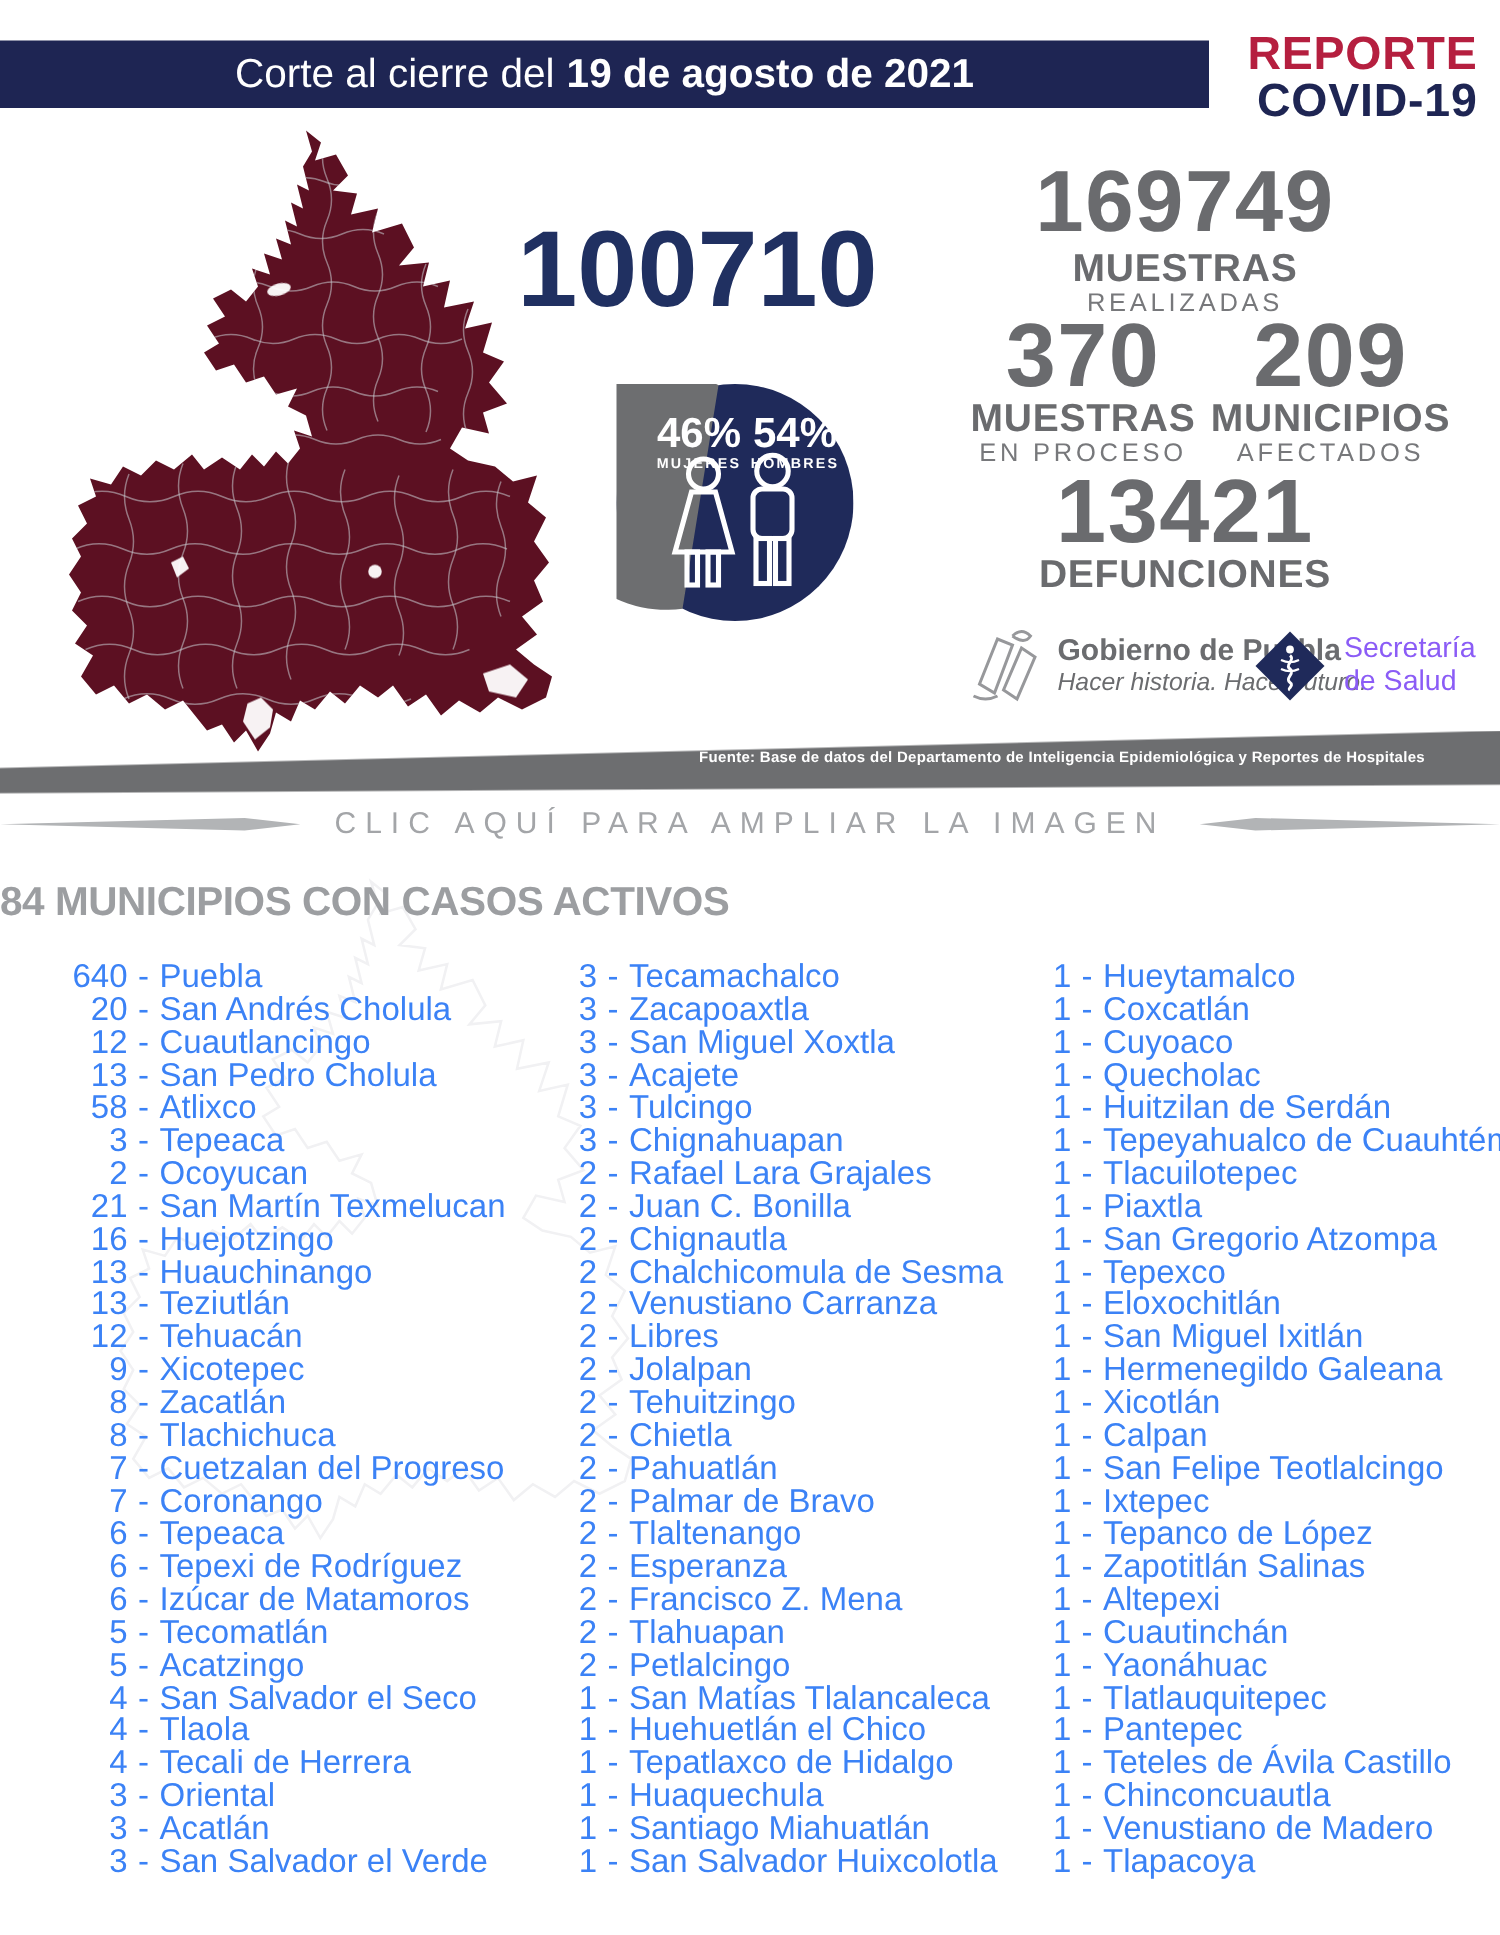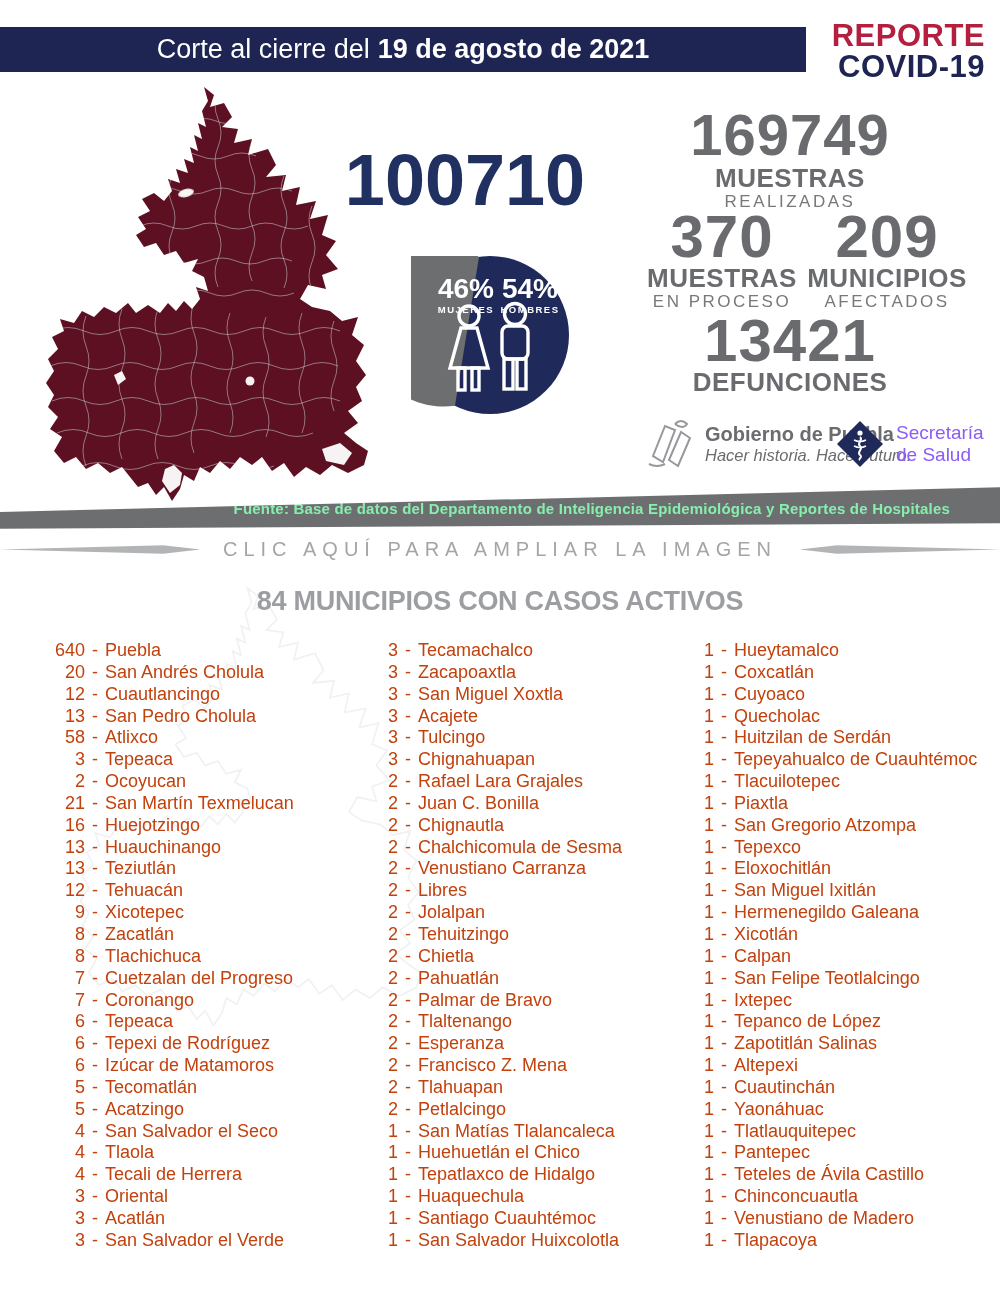--- a/index.html
+++ b/index.html
@@ -38,30 +38,30 @@
   
   .logo-puebla{position:absolute;left:645px;top:416px;display:flex;align-items:center;z-index:3;}
   .logo-puebla-text{margin-left:8px;color:#6b6c6f;}
   .logo-puebla-title{font-size:20px;font-weight:bold;line-height:22px;}
   .logo-puebla-sub{font-size:16.5px;font-style:italic;line-height:20px;}
   .logo-salud{position:absolute;left:836px;top:420px;display:flex;align-items:center;z-index:3;}
   .logo-salud-text{margin-left:12px;color:#8b5cf6;font-size:19px;line-height:22px;}
   
   .band{position:absolute;left:0;top:468px;width:1000px;height:62px;background:#6d6e70;z-index:4;
         clip-path:polygon(0 71%,100% 31%,100% 89%,0 98%);}
-  .band-source{position:absolute;right:50px;top:32px;color:#86efac;font-size:15px;font-weight:600;
+  .band-source{position:absolute;right:50px;top:32px;color:#ffffff;font-size:10px;font-weight:600;
                letter-spacing:.2px;}
   
   .clicrow{position:absolute;left:0;top:538px;width:1000px;display:flex;align-items:center;
            justify-content:center;gap:22px;z-index:2;cursor:pointer;}
   .clictext{color:#a3a5a8;font-size:20px;letter-spacing:6px;white-space:nowrap;}
   
-  .list-title{position:absolute;left:0;top:586px;width:1000px;text-align:center;
+  .list-title{position:absolute;left:0;top:586px;width:1000px;text-align:left;
               font-size:27px;font-weight:bold;color:#9c9ea1;letter-spacing:-.3px;z-index:2;}
-  .mcol{position:absolute;top:640px;z-index:2;color:#c2410c;font-size:18px;}
+  .mcol{position:absolute;top:640px;z-index:2;color:#3b82f6;font-size:22px;}
   .col1{left:37px;}  .col1 .num{width:48px;}
   .col2{left:374px;} .col2 .num{width:24px;}
   .col3{left:702px;} .col3 .num{width:12px;}
   .mrow{height:21.85px;line-height:21.85px;white-space:nowrap;display:flex;}
   .num{text-align:right;flex:none;}
   .dash{margin:0 7px;flex:none;}
   .watermark{position:absolute;left:55px;top:580px;width:370px;height:468px;z-index:0;}
 </style>
 </head>
 <body>
@@ -486,21 +486,21 @@
         <span class="mname">Tepatlaxco de Hidalgo</span>
       </div>
       <div class="mrow">
         <span class="num">1</span>
         <span class="dash">-</span>
         <span class="mname">Huaquechula</span>
       </div>
       <div class="mrow">
         <span class="num">1</span>
         <span class="dash">-</span>
-        <span class="mname">Santiago Cuauhtémoc</span>
+        <span class="mname">Santiago Miahuatlán</span>
       </div>
       <div class="mrow">
         <span class="num">1</span>
         <span class="dash">-</span>
         <span class="mname">San Salvador Huixcolotla</span>
       </div>
     </div>
   <div class="mcol col3">
       <div class="mrow">
         <span class="num">1</span>

